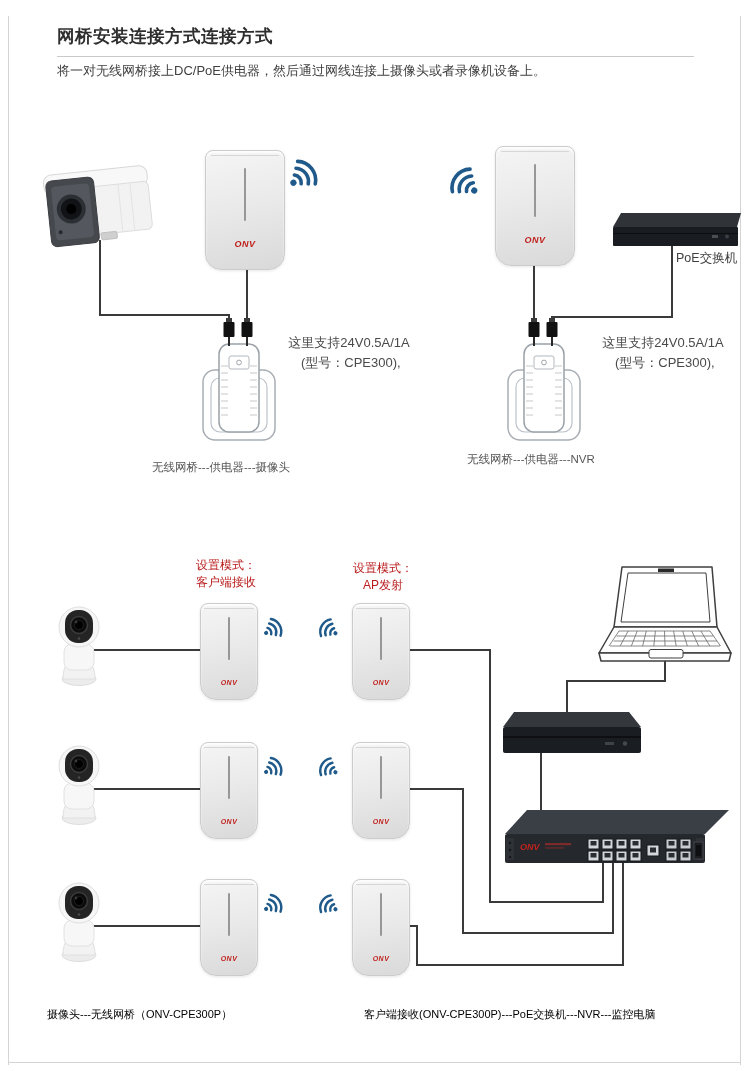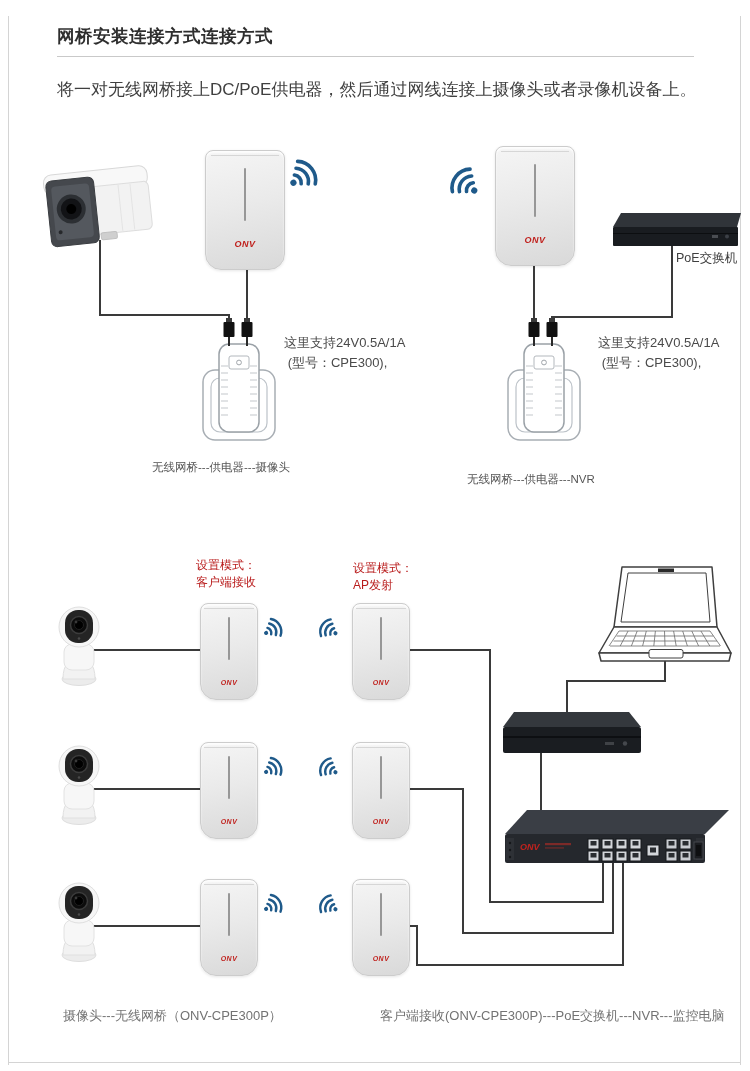--- a/index.html
+++ b/index.html
@@ -7,40 +7,40 @@
     position:relative;width:750px;height:1071px;background:#fff;overflow:hidden;
     font-family:"Liberation Sans","DejaVu Sans",sans-serif;color:#333;
   }
   .edge{position:absolute;background:#d4d4d4;}
   .edge.left{left:8px;top:16px;bottom:6px;width:1px;}
   .edge.right{left:740px;top:16px;bottom:6px;width:1px;}
   .edge.bottom{left:8px;right:9px;top:1062px;height:1px;}
 
   .title{position:absolute;left:57px;top:24px;margin:0;font-size:17.5px;font-weight:700;color:#2e2e2e;letter-spacing:.5px;}
   .rule{position:absolute;left:57px;top:56px;width:637px;height:1px;background:#c9c9c9;}
-  .subtitle{position:absolute;left:57px;top:78px;margin:0;font-size:17px;color:#3f3f3f;}
+  .subtitle{position:absolute;left:57px;top:62px;margin:0;font-size:13px;color:#3f3f3f;}
 
   .diagram{position:absolute;left:0;top:0;z-index:1;}
 
   .bridge{position:absolute;z-index:2;border:1px solid #ccc;
     background:linear-gradient(168deg,#f5f5f5 0%,#eaeaea 45%,#d9d9d9 100%);
     border-radius:8px 8px 16px 16px;
     box-shadow:inset 0 2px 2px rgba(255,255,255,.85), 0 1px 3px rgba(0,0,0,.10);}
   .bridge::before{content:"";position:absolute;top:4px;left:6%;right:6%;height:1px;background:#d6d6d6;}
   .bridge .vline{position:absolute;left:50%;top:14%;height:45%;width:2px;background:#979797;transform:translateX(-50%);border-radius:1px;}
   .bridge .logo{position:absolute;left:0;right:0;bottom:17%;text-align:center;color:#c0231f;font-weight:bold;font-style:italic;letter-spacing:.5px;}
   .bridge.lg{width:78px;height:118px;}
   .bridge.sm{width:56px;height:95px;}
   .lg .logo{font-size:9px;}
   .sm .logo{font-size:7px;bottom:14%;}
 
-  .lbl{position:absolute;z-index:3;margin:0;}
+  .lbl{position:absolute;z-index:3;margin:0;text-align:center;}
   .note{font-size:13px;color:#4a4a4a;line-height:1.55;white-space:pre-wrap;width:130px;}
   .cap{font-size:11.5px;color:#555;width:150px;text-align:left;}
-  .cap-b{font-size:13px;color:#737373;margin-left:16px;}
+  .cap-b{font-size:11px;color:#000000;}
   .mode{font-size:12px;color:#b91c1c;line-height:1.45;white-space:pre-line;}
   .poe-lbl{font-size:12.5px;color:#3f3f3f;}
 </style>
 </head>
 <body>
 
 <div class="page">
   <div class="edge left"></div>
   <div class="edge right"></div>
   <div class="edge bottom"></div>
@@ -287,20 +287,20 @@
     <span class="vline"></span>
     <span class="logo">ONV</span>
   </div>
 
   <p class="lbl note" style="left:284px;top:333px">这里支持24V0.5A/1A
  (型号：CPE300),</p>
   <p class="lbl note" style="left:598px;top:333px">这里支持24V0.5A/1A
  (型号：CPE300),</p>
   <p class="lbl poe-lbl" style="left:676px;top:250px">PoE交换机</p>
   <p class="lbl cap" style="left:152px;top:460px">无线网桥---供电器---摄像头</p>
-  <p class="lbl cap" style="left:467px;top:472px">无线网桥---供电器---NVR</p>
+  <p class="lbl cap" style="left:467px;top:452px">无线网桥---供电器---NVR</p>
   <p class="lbl mode" style="left:196px;top:557px">设置模式：
 客户端接收</p>
   <p class="lbl mode" style="left:353px;top:560px">设置模式：
 AP发射</p>
   <p class="lbl cap-b" style="left:47px;top:1007px">摄像头---无线网桥（ONV-CPE300P）</p>
   <p class="lbl cap-b" style="left:364px;top:1007px">客户端接收(ONV-CPE300P)---PoE交换机---NVR---监控电脑</p>
 </div>
 
 </body></html>

